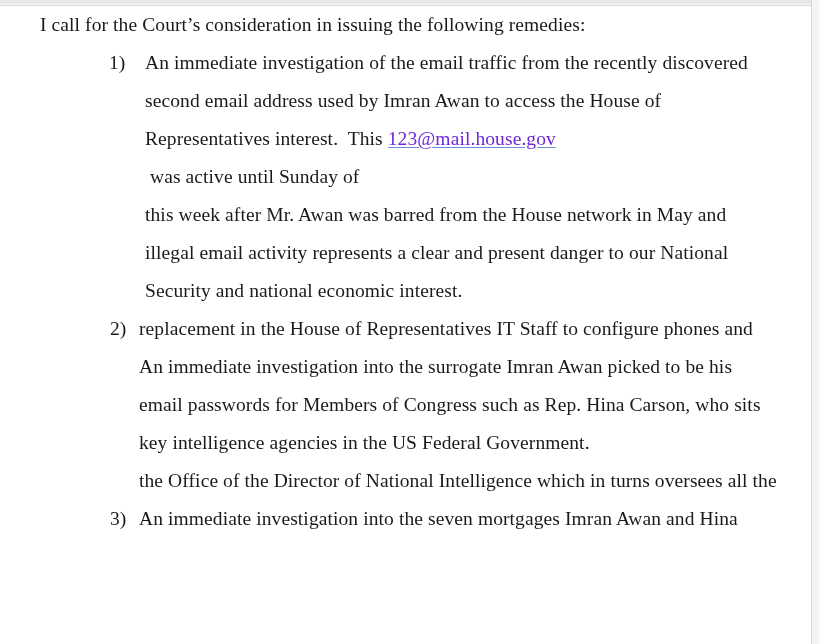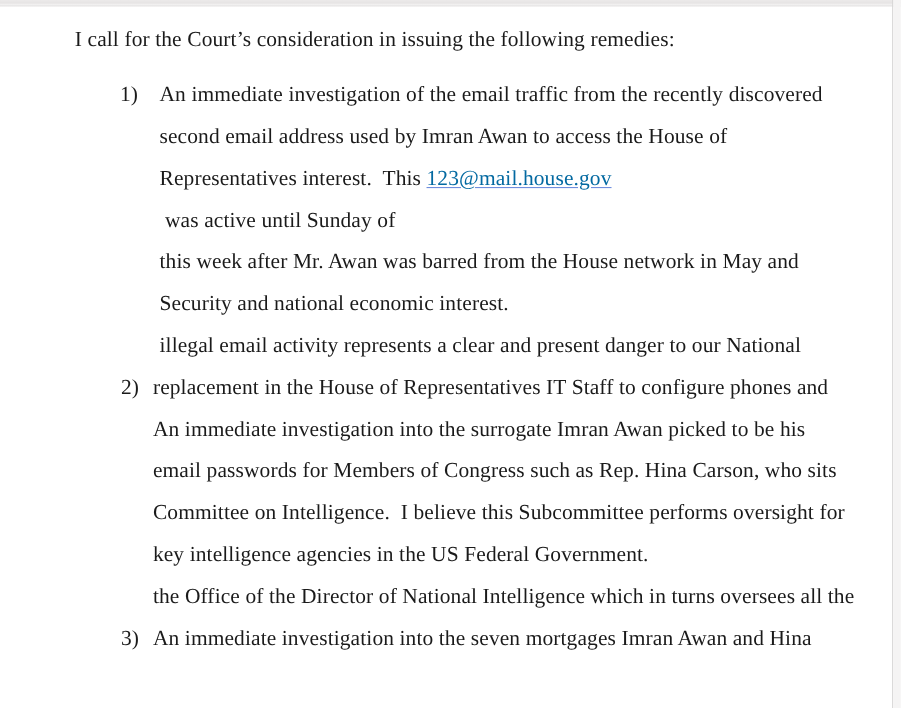--- a/index.html
+++ b/index.html
@@ -65,22 +65,22 @@
 
   .doc-line {
     font-size: 19.5px;
     line-height: 38px;
     letter-spacing: 0.1px;
     white-space: pre;
   }
 
   
   .lead {
-    margin: 12px;
-    padding-left: 56px;
+    margin: 0;
+    padding-left: 40px;
     padding-top: 0px;
   }
 
   
   .list {
     margin: 0;
     padding: 0;
     list-style: none;
   }
   .list-item {
@@ -122,33 +122,32 @@
   <div class="page">
 
     <p class="doc-line lead">I call for the Court’s consideration in issuing the following remedies:</p>
 
     <ol class="list">
 
       <li class="list-item item-1">
         <span class="marker doc-line">1)</span>
         <span class="doc-line para-line">An immediate investigation of the email traffic from the recently discovered</span>
         <span class="doc-line para-line">second email address used by Imran Awan to access the House of</span>
-        <span class="doc-line para-line"><span>Representatives interest.  This </span><span class="doclink" style="color: #0369a1;">123@mail.house.gov</span></span>
+        <span class="doc-line para-line"><span>Representatives interest.  This </span><span class="doclink" style="color: #6d28d9;">123@mail.house.gov</span></span>
         <span class="doc-line para-line"> was active until Sunday of</span>
         <span class="doc-line para-line">this week after Mr. Awan was barred from the House network in May and</span>
+        <span class="doc-line para-line">illegal email activity represents a clear and present danger to our National</span>
         <span class="doc-line para-line">Security and national economic interest.</span>
-        <span class="doc-line para-line">illegal email activity represents a clear and present danger to our National</span>
       </li>
 
       <li class="list-item">
         <span class="marker doc-line">2)</span>
         <span class="doc-line para-line">replacement in the House of Representatives IT Staff to configure phones and</span>
         <span class="doc-line para-line">An immediate investigation into the surrogate Imran Awan picked to be his</span>
         <span class="doc-line para-line">email passwords for Members of Congress such as Rep. Hina Carson, who sits</span>
-        <span class="doc-line para-line">Committee on Intelligence.  I believe this Subcommittee performs oversight for</span>
         <span class="doc-line para-line">key intelligence agencies in the US Federal Government.</span>
         <span class="doc-line para-line">the Office of the Director of National Intelligence which in turns oversees all the</span>
       </li>
 
       <li class="list-item">
         <span class="marker doc-line">3)</span>
         <span class="doc-line para-line">An immediate investigation into the seven mortgages Imran Awan and Hina</span>
 
       </li>
 

